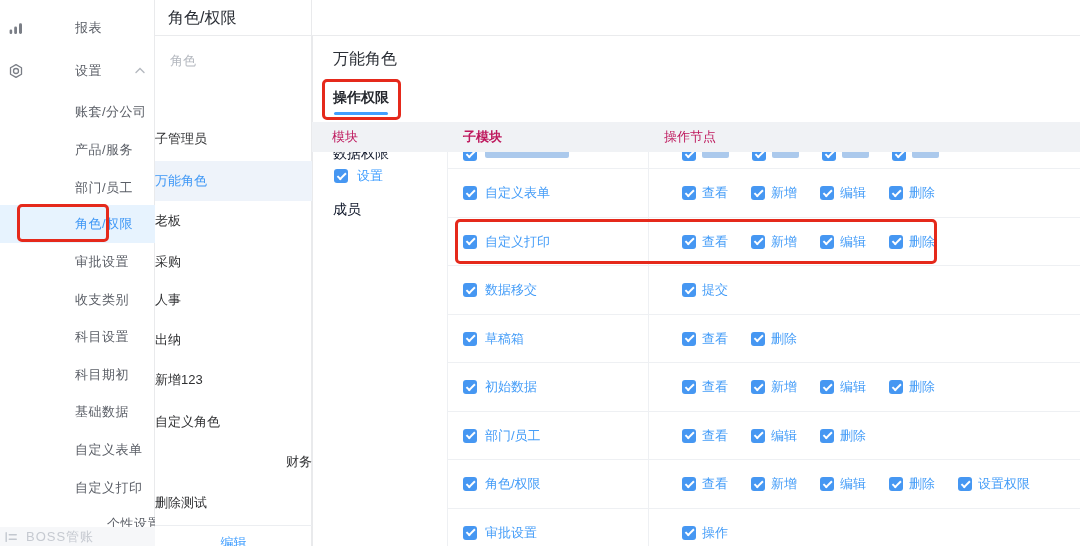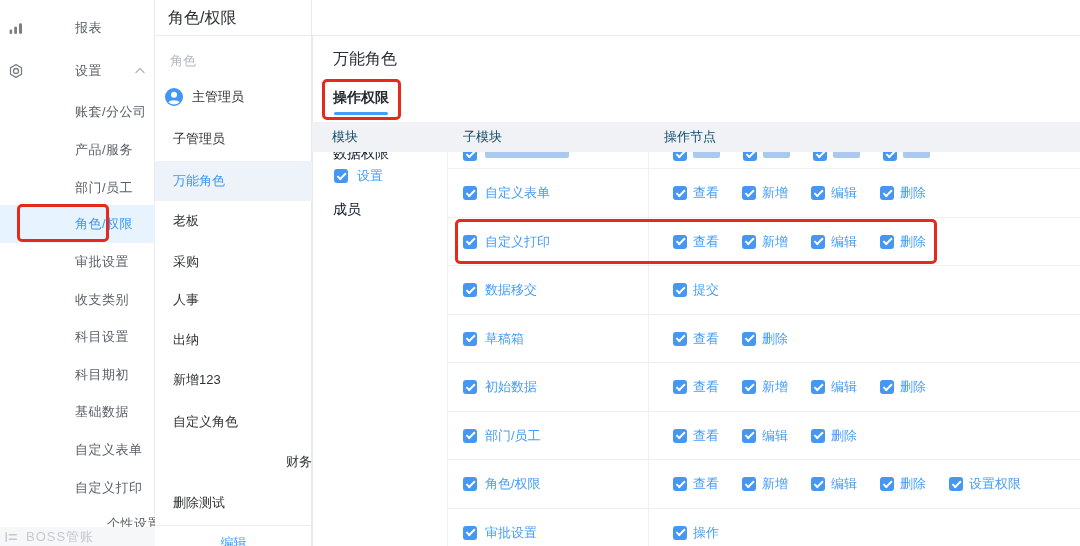--- a/index.html
+++ b/index.html
@@ -20,51 +20,51 @@
   .sidebar-footer .f-label { margin-left:8px; font-size:13px; color:#c6cad1; letter-spacing:1px; }
 
   
   .roles { position:absolute; left:155px; top:0; width:157px; height:546px; background:#fff; border-right:1px solid #e9eaec; }
   .roles-title { position:absolute; left:13px; top:8px; font-size:16px; font-weight:500; color:#2b2f36; }
   .roles-label { position:absolute; left:15px; top:52px; font-size:13px; color:#b4b8bf; }
   .role-admin { position:absolute; left:0; top:82px; width:157px; height:30px; display:flex; align-items:center; cursor:pointer; }
   .role-admin .avatar { margin-left:10px; width:18px; height:18px; }
   .role-admin .a-label { margin-left:9px; font-size:13px; color:#303133; }
   .role-item { position:absolute; left:0; width:157px; height:40px; display:flex; align-items:center; font-size:13px; color:#303133; cursor:pointer; }
-  .role-item span { margin-left:18px; }
+  .role-item span { }
   .role-item.sel { background:#eef3fa; color:#3e97f6; }
   .roles-foot-divider { position:absolute; left:0; top:525px; width:157px; border-top:1px solid #eceef1; }
   .roles-foot-action { position:absolute; left:0; top:534px; width:157px; text-align:center; font-size:13px; color:#409eff; cursor:pointer; }
 
   .top-divider { position:absolute; left:155px; right:0; top:35px; border-top:1px solid #eaebed; z-index:1; }
 
   
   .main { position:absolute; left:312px; top:0; right:0; bottom:0; background:#fff; }
   .main-vline { position:absolute; left:0; top:35px; bottom:0; width:1px; background:#e9eaec; }
   .main-title { position:absolute; left:21px; top:49px; font-size:16px; font-weight:500; color:#2b2f36; }
   .tabs { position:absolute; left:21px; top:89px; display:flex; gap:36px;flex-direction:column; }
   .tab { position:relative; font-size:14px; color:#0f172a; height:20px; cursor:pointer; }
   .tab.active { font-weight:bold; color:#25282e; }
   .tab.active::after { content:""; position:absolute; left:1px; right:1px; top:23px; height:3px; border-radius:2px; background:#409eff; }
 
   .thead { position:absolute; left:0; right:0; top:122px; height:30px; background:#f0f2f5; }
-  .thead span { position:absolute; top:0; line-height:30px; font-size:13px; color:#0c4a6e; }
-  .th-module { left:20px; } .th-sub { left:151px; } .th-ops { left:352px; }
+  .thead span { position:absolute; top:0; line-height:30px; font-size:13px; color:#be185d; }
+  .th-module { left:20px; } .th-sub { left:151px;font-weight:bold; } .th-ops { left:352px; }
 
   .module-cell { position:absolute; left:22px; top:167px; display:flex; align-items:center; gap:9px; font-size:13px; color:#409eff; cursor:pointer; }
   .tbl-vline { position:absolute; top:152px; bottom:0; width:1px; background:#eef0f3; }
   .vl-1 { left:135px; } .vl-2 { left:336px; }
 
   .rows { position:absolute; left:135px; right:0; top:152px; bottom:0; overflow:hidden; }
   .t-row { position:relative; width:100%; height:48.5px; border-bottom:1px solid #eef0f3; }
   .t-row.clipped { height:17px; overflow:hidden; border-bottom:1px solid #eef0f3; }
   .row-inner { display:flex; height:48px; align-items:center; }
   .t-row.clipped .row-inner { margin-top:-22px; }
   .sub-cell { flex:0 0 201px; display:flex; align-items:center; gap:8px; padding-left:16px; font-size:13px; color:#459df8; cursor:pointer; }
-  .ops-cell { display:flex; align-items:center; padding-left:25px; gap:23px; }
+  .ops-cell { display:flex; align-items:center; padding-left:34px; gap:23px; }
   .op { display:flex; align-items:center; gap:6px; font-size:13px; color:#459df8; cursor:pointer; }
 
   .cb { position:relative; width:14px; height:14px; border-radius:3px; background:#4697f2; flex:0 0 14px; }
   .cb::after { content:""; position:absolute; left:4.6px; top:1.6px; width:3.4px; height:7.4px;
     border:solid #fff; border-width:0 2px 2px 0; transform:rotate(45deg); }
   .dash { height:8px; border-radius:2px; background:#9cc0e9; opacity:.85; }
   .dash.sub { width:84px; } .dash.op { width:27px; }
 
   
   .red-box { position:absolute; border:3px solid #e5291b; border-radius:5px; pointer-events:none; z-index:6; }
@@ -155,30 +155,20 @@
             <path d="M6 10.5h8"></path>
         </svg>
       </span>
       <span class="f-label">BOSS管账</span>
     </div>
   </aside>
 
   <section class="roles">
     <div class="roles-title">角色/权限</div>
     <div class="roles-label">角色</div>
-    <div class="role-admin">
-      <span class="avatar">
-        <svg width="18" height="18" viewBox="0 0 18 18">
-          <circle cx="9" cy="9" r="9" fill="#3e97f6"></circle>
-          <circle cx="9" cy="6.8" r="3" fill="#fff"></circle>
-          <path d="M3.4 14.6 C4.6 11.4 13.4 11.4 14.6 14.6 A9 9 0 0 1 3.4 14.6 Z" fill="#fff"></path>
-        </svg>
-      </span>
-      <span class="a-label">主管理员</span>
-    </div>
     <div id="roles-list">
         <div class="role-item" style="top: 119px;">
           <span>子管理员</span>
         </div>
         <div class="role-item sel" style="top: 161px;">
           <span>万能角色</span>
         </div>
         <div class="role-item" style="top: 201px;">
           <span>老板</span>
         </div>

